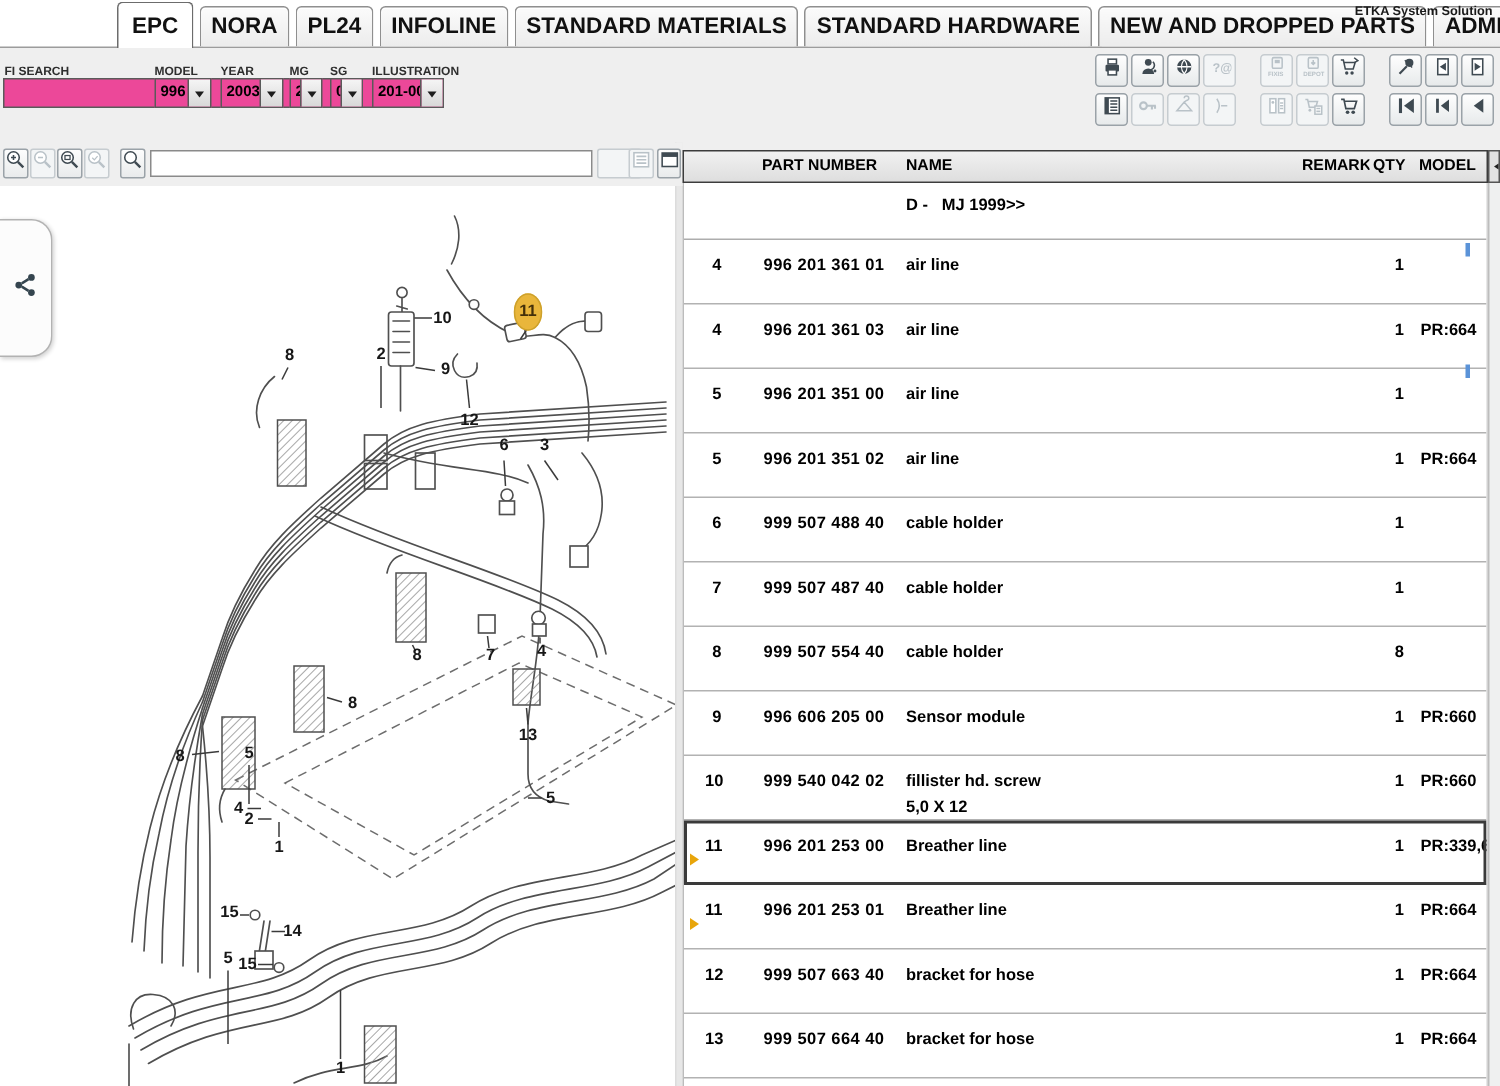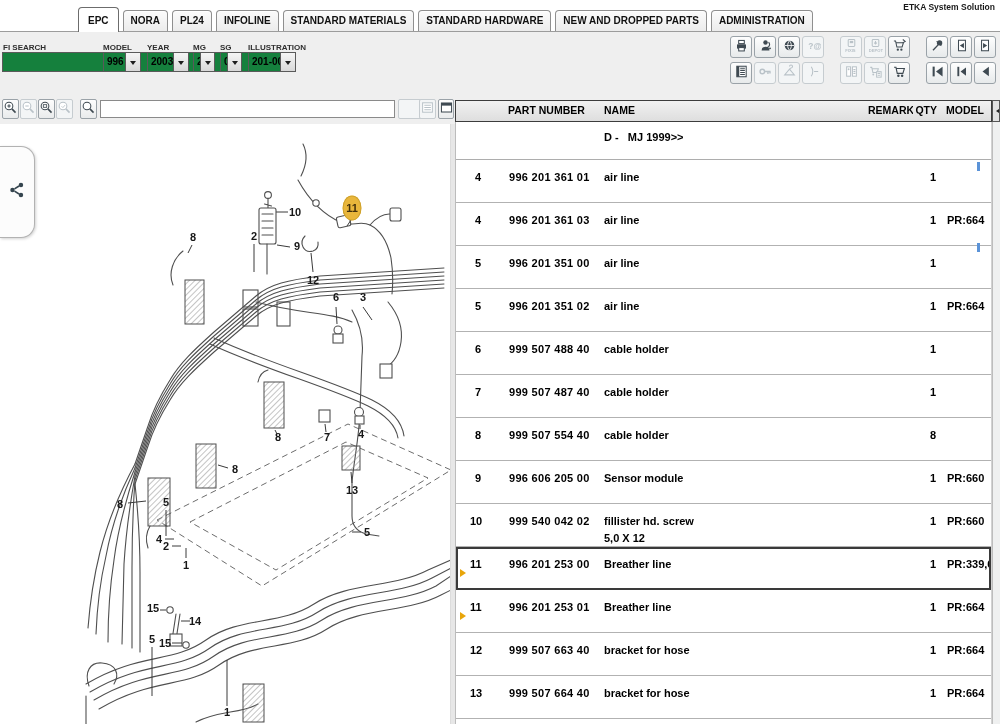--- a/index.html
+++ b/index.html
@@ -3,27 +3,27 @@
 <meta charset="utf-8">
 <style>
   html,body{margin:0;padding:0;background:#fff;}
   .app{position:relative;width:1000px;height:724px;background:#efefef;overflow:hidden;
        font-family:"Liberation Sans",sans-serif;-webkit-font-smoothing:antialiased;}
   
   .topbar{position:absolute;left:0;top:0;width:1000px;height:31px;background:#fff;
           border-bottom:1px solid #9c9c9c;z-index:5;}
   .tabs{position:absolute;left:78px;bottom:0;display:flex;align-items:flex-end;gap:4px;}
   .tab{border:1px solid #8f8f8f;border-bottom:none;border-radius:4px 4px 0 0;
-       background:linear-gradient(#fbfbfb,#ececec);font-weight:bold;font-size:10px;
+       background:linear-gradient(#fbfbfb,#ececec);font-weight:bold;font-size:15px;
        padding:4px 7px 5px;color:#111;white-space:nowrap;box-shadow:inset 0 1px 0 #fff;cursor:default;}
   .tab.active{background:#fff;padding:7px 9px 6px;margin-bottom:-1px;border-color:#6c6c6c;z-index:6;position:relative;}
   .brand{position:absolute;right:5px;top:2px;font-weight:bold;font-size:8.5px;color:#1a1a1a;}
   
   .combo-label{position:absolute;font-size:8px;font-weight:bold;color:#2e2e2e;white-space:nowrap;z-index:4;}
-  .combo{position:absolute;height:20px;display:flex;background:#15803d;border:1px solid #5a5a5a;
+  .combo{position:absolute;height:20px;display:flex;background:#ec4899;border:1px solid #5a5a5a;
          box-sizing:border-box;z-index:4;}
   .combo .val{flex:1;font-weight:bold;font-size:10px;line-height:18px;padding:0 3px;
               white-space:nowrap;overflow:hidden;color:#000;}
   .combo .dd{width:14px;border-left:1px solid #5a5a5a;background:linear-gradient(#f5f5f5,#d8d8d8);
              display:flex;align-items:center;justify-content:center;cursor:default;}
   .combo .dd::after{content:"";width:0;height:0;border:3.5px solid transparent;border-top:4.5px solid #1d1d1d;margin-top:4px;}
   
   .toolbar{position:absolute;top:36px;right:4px;z-index:4;}
   .tbrow{display:flex;gap:2px;margin-bottom:4px;justify-content:flex-end;}
   .tbtn{width:22px;height:22px;border:1px solid #9aa2a8;border-radius:3px;

